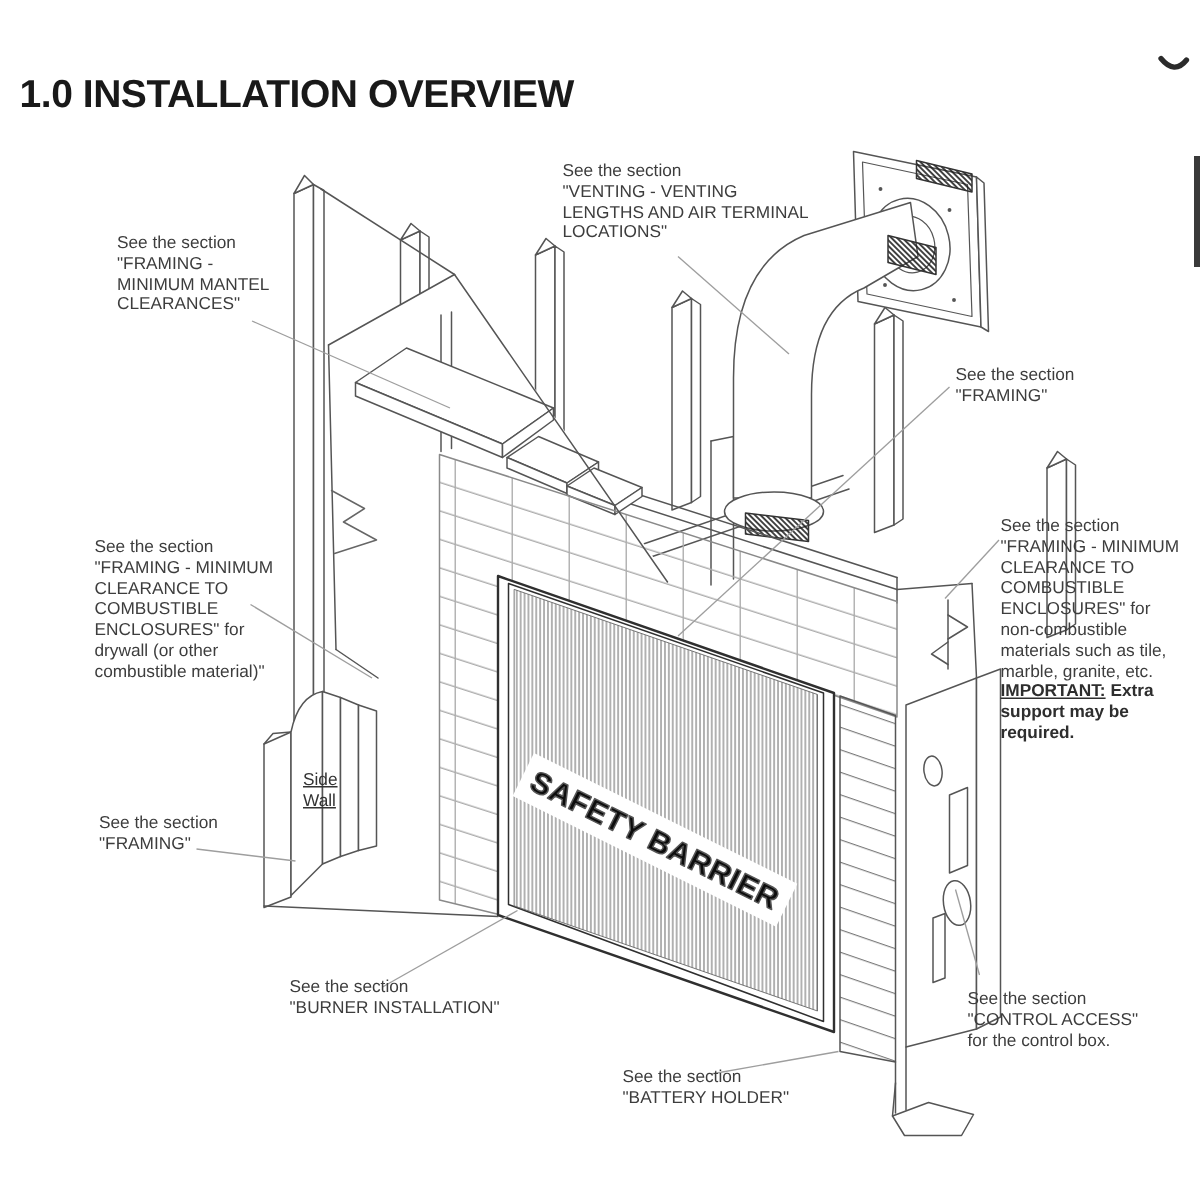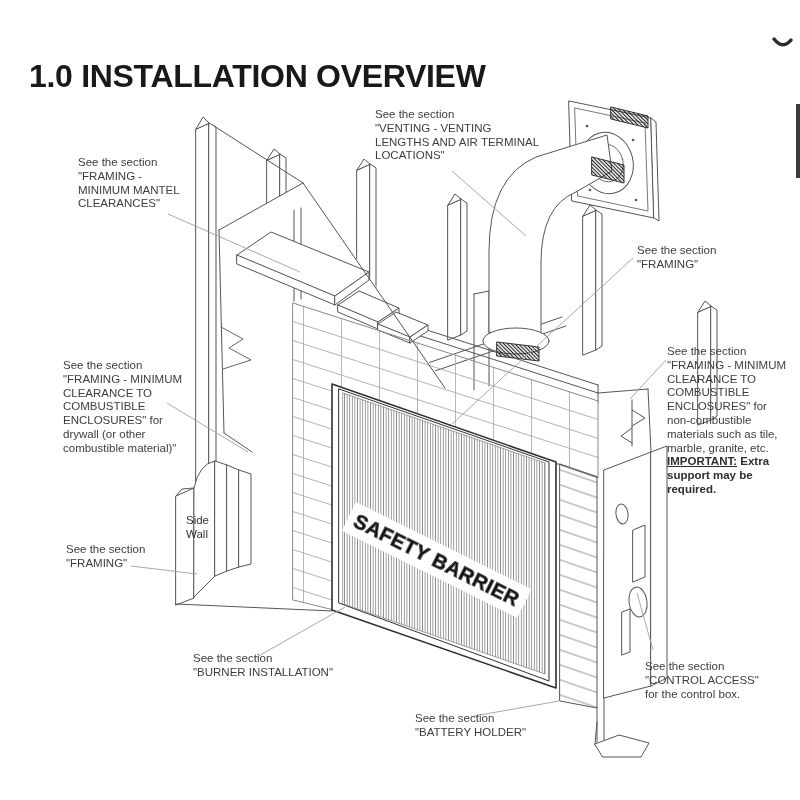--- a/index.html
+++ b/index.html
@@ -1,19 +1,19 @@
 <!DOCTYPE html>
 <html><head>
 <meta charset="utf-8">
 <style>
   html,body{margin:0;padding:0;background:#ffffff;}
   .page{position:relative;width:800px;height:800px;background:#ffffff;overflow:hidden;
         font-family:"Liberation Sans",sans-serif;}
-  .title{position:absolute;top:58px;left:13px;font-size:32px;font-weight:bold;
-         letter-spacing:-0.3px;color:#191919;white-space:pre;margin-left:16px;}
+  .title{position:absolute;top:47px;left:13px;font-size:26px;font-weight:bold;
+         letter-spacing:-0.3px;color:#191919;white-space:pre;}
   .callout{position:absolute;font-size:11.5px;line-height:13.8px;color:#3d3d3d;
            white-space:pre-line;}
   .callout b{color:#2e2e2e;text-align:right;}
   .diagram{position:absolute;left:0;top:0;}
 </style>
 </head>
 <body>
 
 <div class="page">
 
@@ -225,16 +225,16 @@
   <div class="callout" style="left:193px;top:652px;width:160px;">See the section
 "BURNER INSTALLATION"</div>
 
   <div class="callout" style="left:415px;top:712px;width:150px;">See the section
 "BATTERY HOLDER"</div>
 
   <div class="callout" style="left:645px;top:660px;width:140px;">See the section
 "CONTROL ACCESS"
 for the control box.</div>
 
-  <div class="callout" style="left:186px;top:514px;width:40px;color:#333;">Side
+  <div class="callout" style="left:202px;top:514px;width:40px;color:#333;text-decoration:underline;">Side
 Wall</div>
 
 </div>
 
 </body></html>

